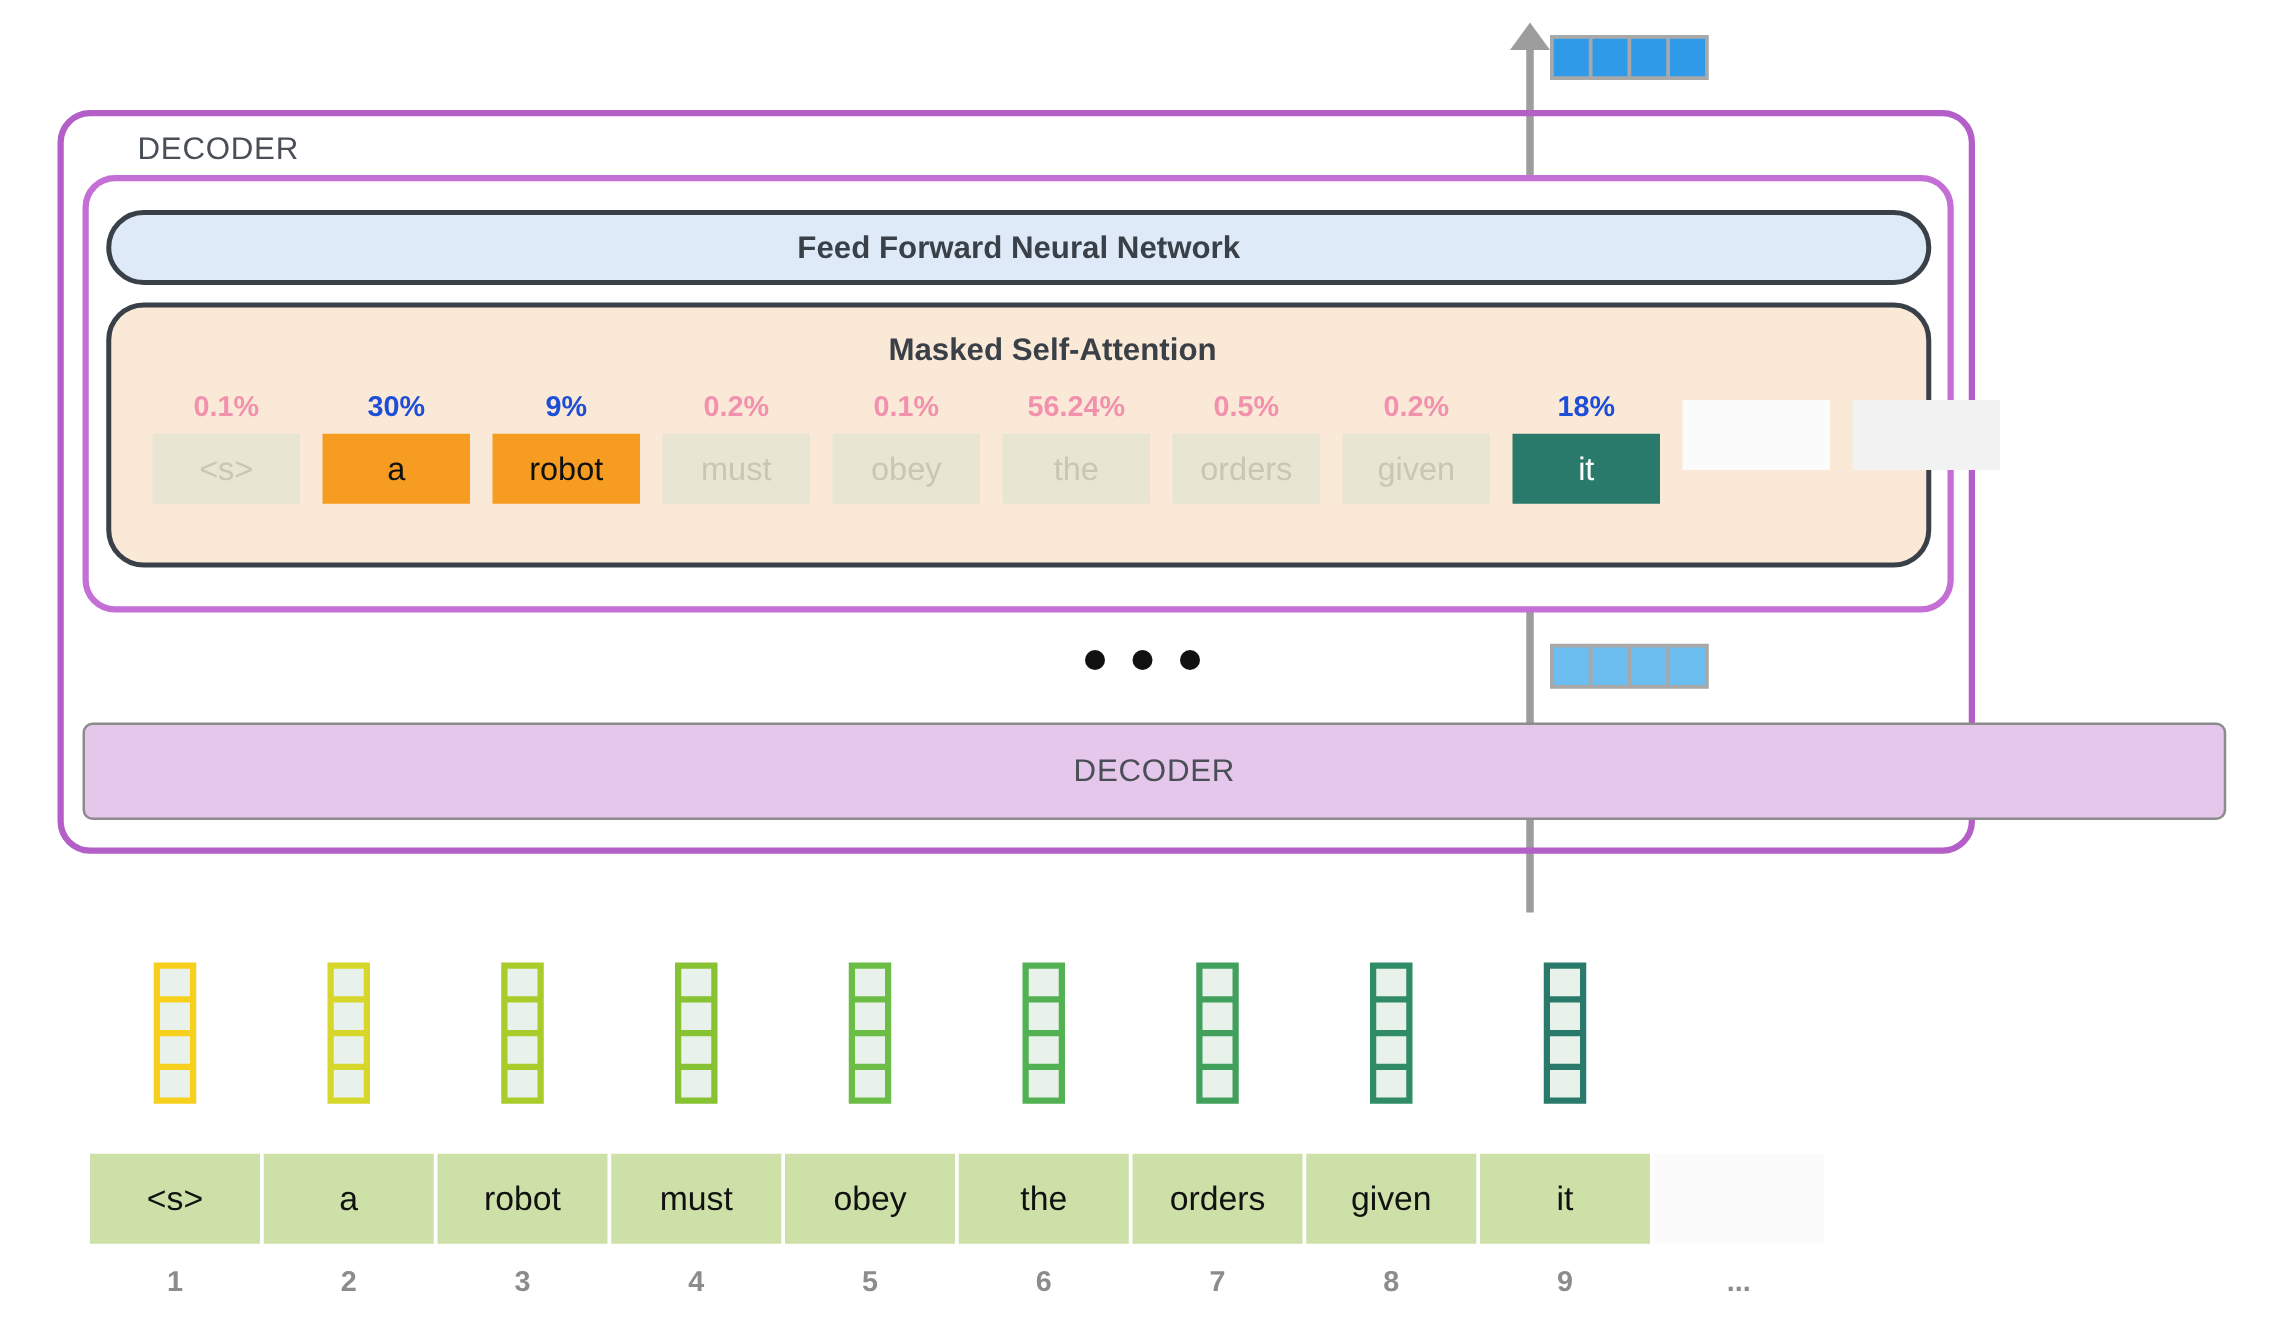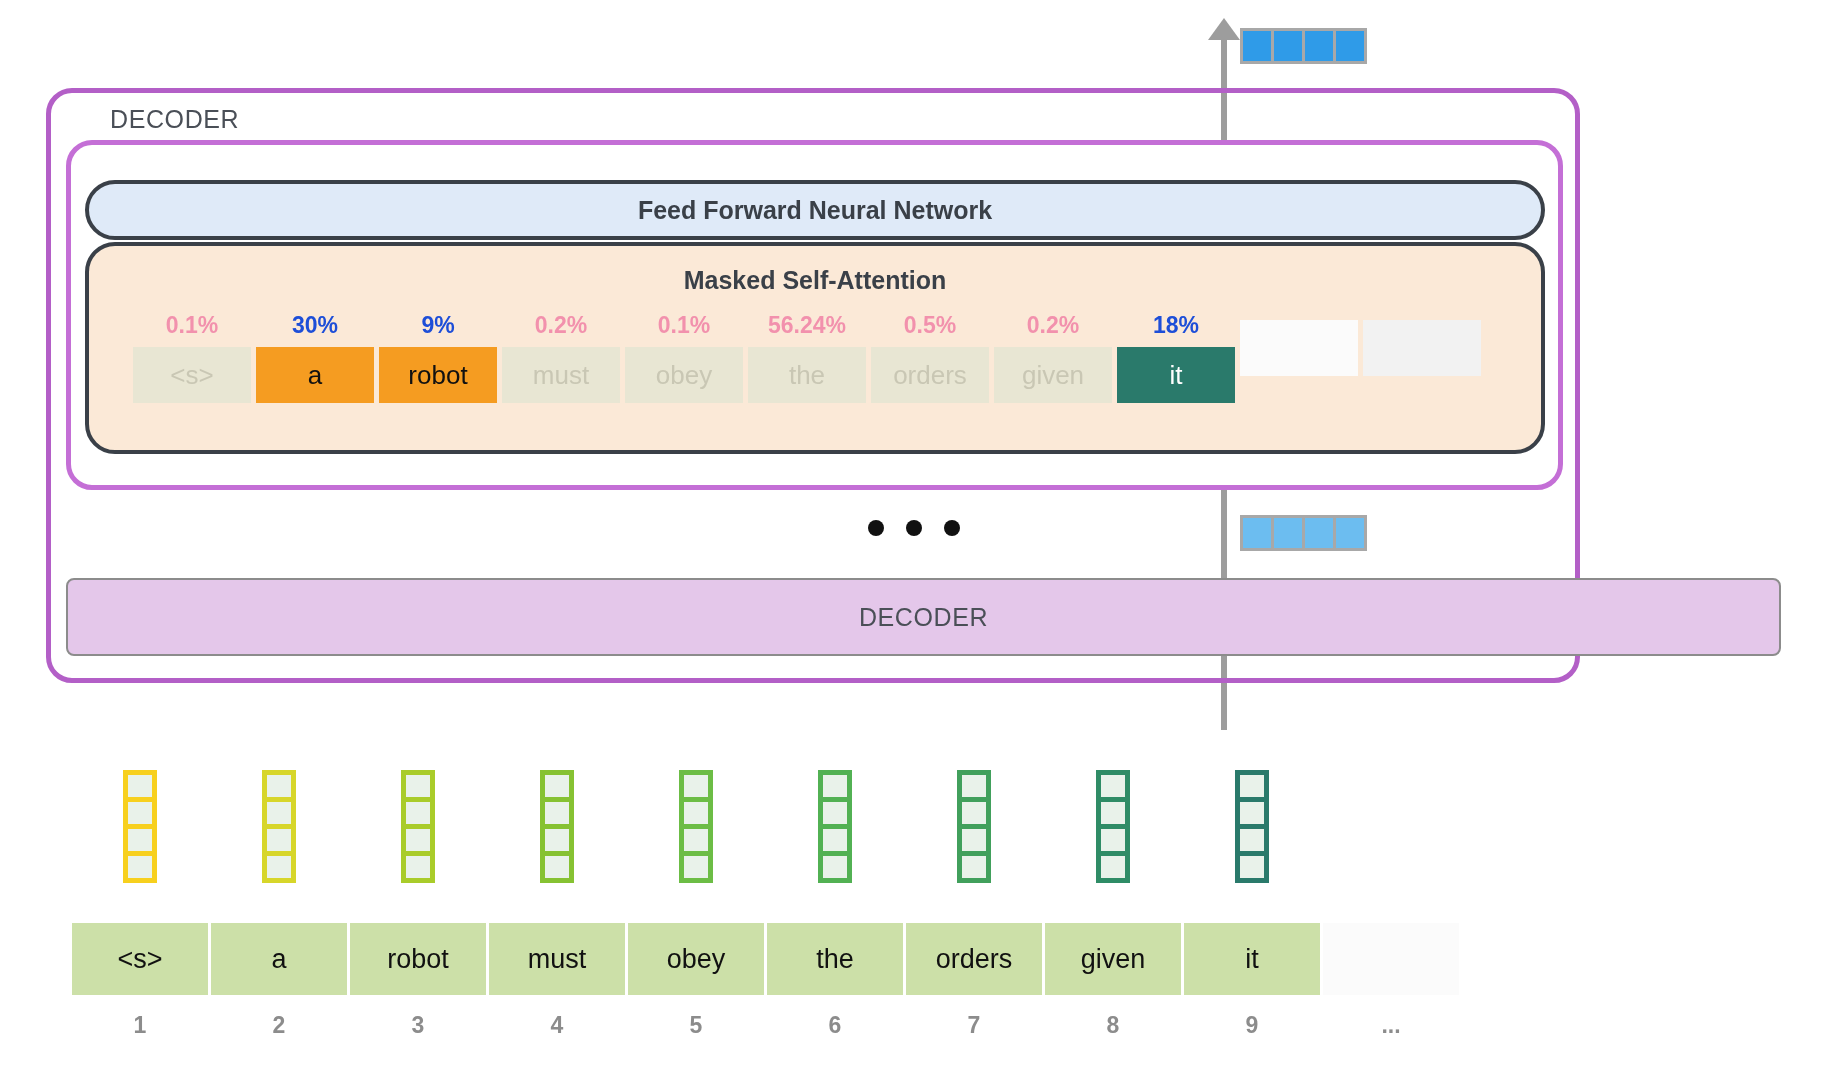--- a/index.html
+++ b/index.html
@@ -84,21 +84,21 @@
     border: 5px solid #c46fd6;
     border-radius: 26px;
     box-sizing: border-box;
     background: #ffffff;
   }
 
   
   #ffnn-box {
     position: absolute;
     left: 85px;
-    top: 180px;
+    top: 168px;
     width: 1460px;
     height: 60px;
     background: #dfeaf8;
     border: 4px solid #3a4048;
     border-radius: 30px;
     box-sizing: border-box;
     display: flex;
     align-items: center;
     justify-content: center;
   }
@@ -112,36 +112,37 @@
   #attention-box {
     position: absolute;
     left: 85px;
     top: 242px;
     width: 1460px;
     height: 212px;
     background: #fbe9d7;
     border: 4px solid #3a4048;
     border-radius: 30px;
     box-sizing: border-box;
+    padding-left: 27px;
   }
   #attention-label {
     position: absolute;
     width: 100%;
     top: 20px;
     text-align: center;
     font-size: 25px;
     font-weight: bold;
     color: #3a4048;
   }
   #attention-grid {
     position: absolute;
-    left: 44px;
+    left: 33px;
     top: 66px;
     display: flex;
-    gap: 5px;
+    gap: 18px;
   }
   .att-col {
     width: 118px;
     display: flex;
     flex-direction: column;
     align-items: center;
   }
   .att-pct {
     font-size: 23px;
     font-weight: bold;

